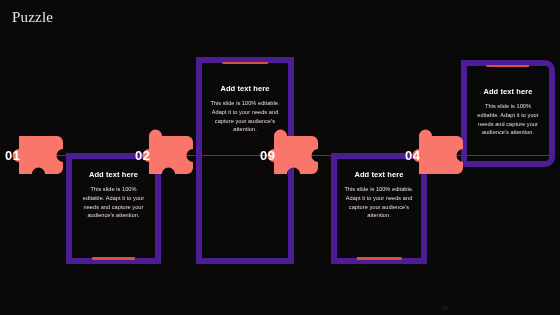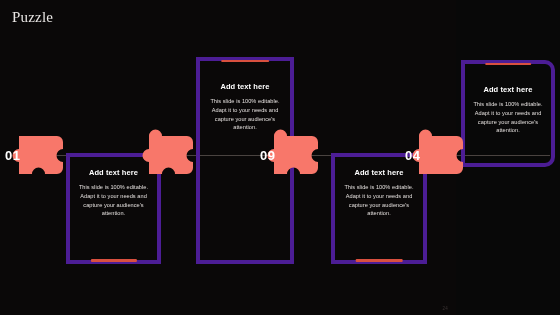--- a/index.html
+++ b/index.html
@@ -40,21 +40,21 @@
   .rail{
     position:absolute;
     height:1px;
     background:#4a4340;
   }
 
   
   .card{
     position:absolute;
     box-sizing:border-box;
-    border:4px solid #4c1d95;
+    border:6px solid #4c1d95;
     background:transparent;
     color:#ffffff;
     padding:0 7px;
   }
   .card .accent{
     position:absolute;
     left:50%;
     transform:translateX(-50%);
     width:53%;
     height:2.5px;
@@ -175,20 +175,21 @@
         a6.5,6.5 0 0 0 0,13
         V46
         a6,6 0 0 1 -6,6
         H40
         a6.5,6.5 0 0 0 -13,0
         H14
         V40
         a6.5,6.5 0 0 1 0,-13
         Z"></path>
     </svg>
+    <div class="num">02</div>
   </div>
 
   <div class="piece" style="left:260px;top:122px;">
     <svg viewBox="0 0 66 66" xmlns="http://www.w3.org/2000/svg">
       <path fill="#f8776a" d="
         M14,14
         a6.5,6.5 0 0 1 13,0
         H52
         a6,6 0 0 1 6,6
         V27

